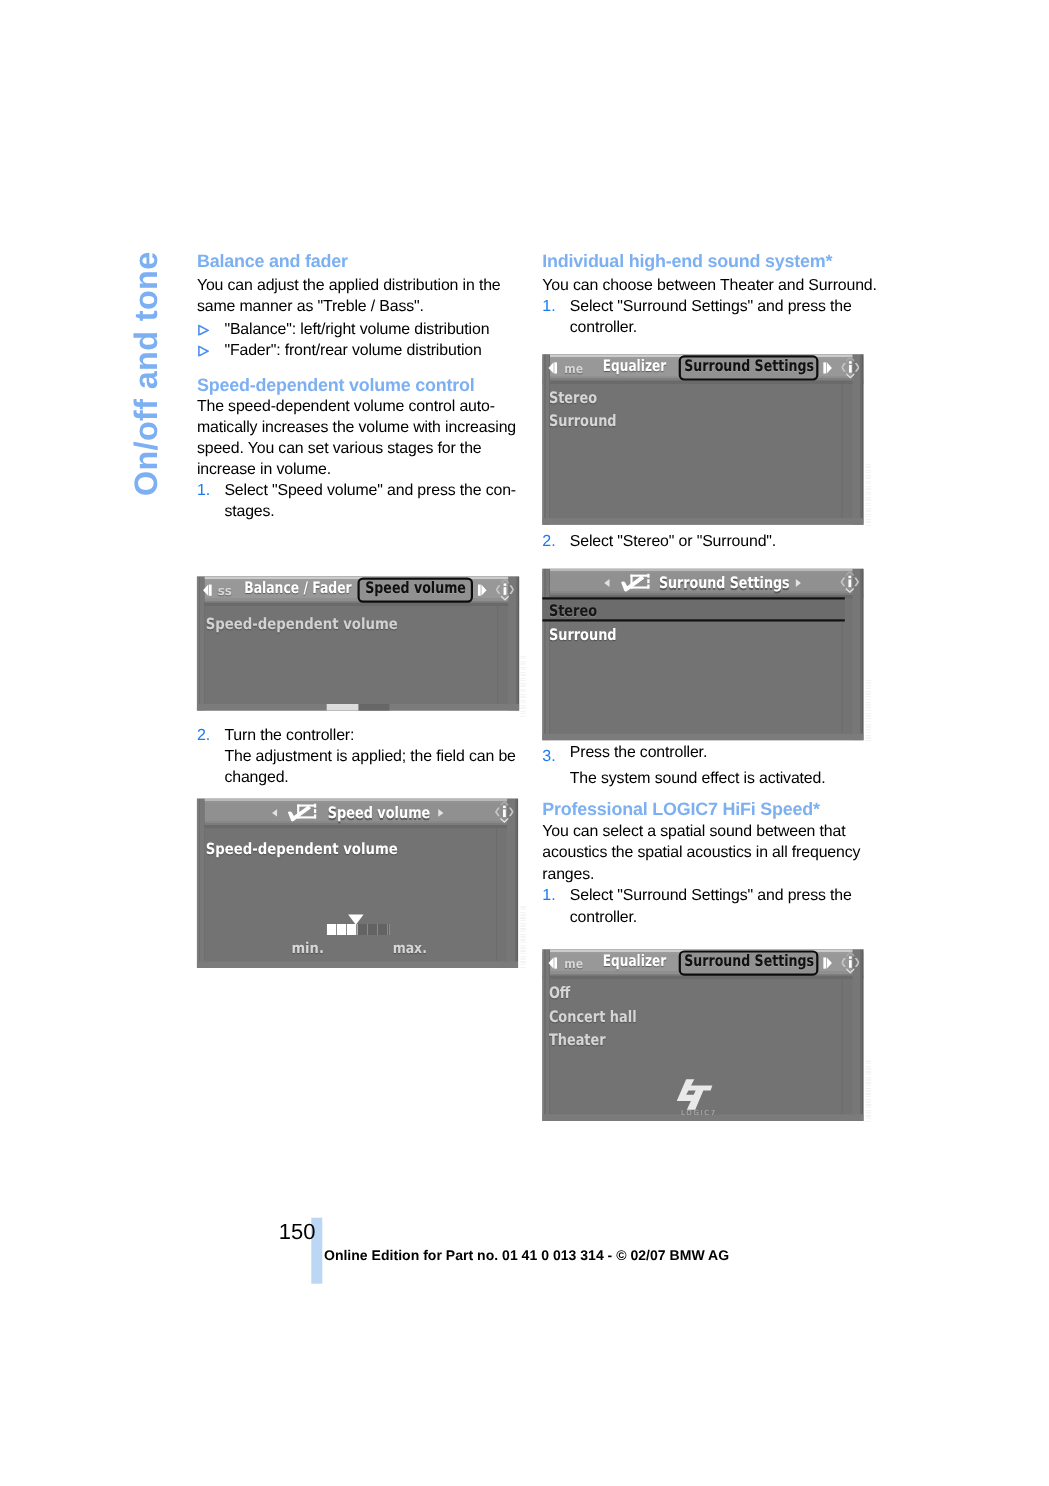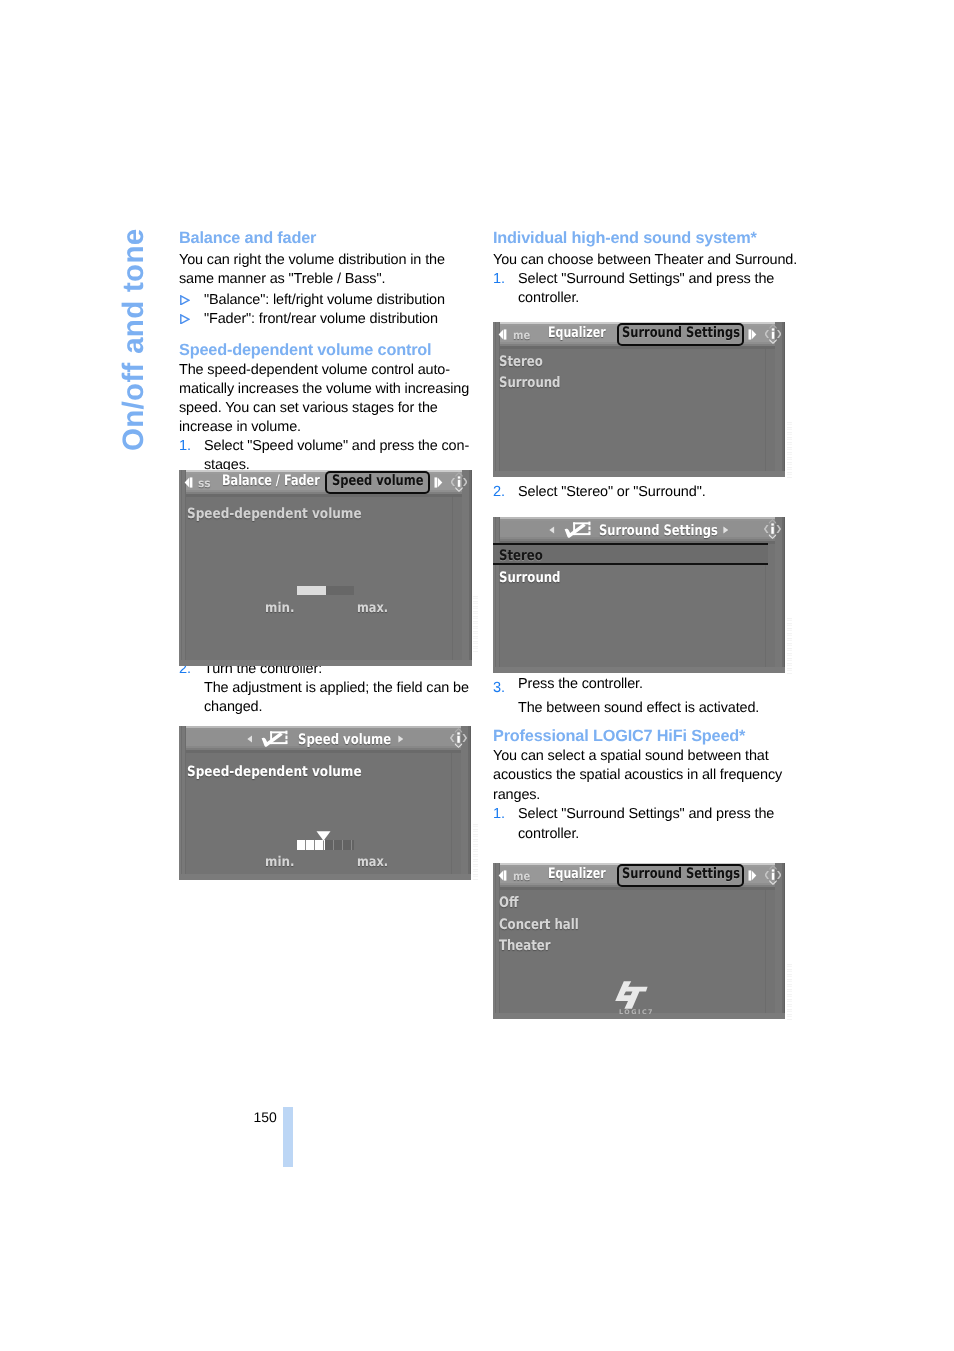--- a/index.html
+++ b/index.html
@@ -12,21 +12,21 @@
   .sidetab{position:absolute;left:116.5px;top:450.5px;
      color:#7cb0f2;font-weight:bold;font-size:29.5px;letter-spacing:0.3px;
      transform:rotate(-90deg);transform-origin:left top;white-space:nowrap;}
 
   
   .ln{position:absolute;white-space:pre;font-size:14.45px;color:#000;letter-spacing:-0.13px;}
   .hd{position:absolute;white-space:pre;color:#7cb0f2;font-weight:bold;font-size:16.3px;letter-spacing:-0.18px;}
   .num{position:absolute;white-space:pre;color:#1a7bf0;font-size:14.6px;}
 
   
-  .pgnum{position:absolute;left:253.5px;top:1108.5px;font-size:14px;color:#000;}
+  .pgnum{position:absolute;left:253.5px;top:1108.5px;font-size:20px;color:#000;}
   .fbar{position:absolute;left:282.5px;top:1107px;width:10px;height:60px;background:#bcd6f5;}
   .fline{position:absolute;left:294.5px;top:1132.5px;font-size:12.75px;font-weight:bold;color:#000;letter-spacing:0.015px;white-space:pre;}
 
   
   .shot{position:absolute;overflow:hidden;background:#737373;
         font-family:"DejaVu Sans",sans-serif;}
   .shot *{box-sizing:border-box;}
   .bar{position:absolute;left:0;top:0;right:0;height:24px;
        background:linear-gradient(180deg,#cccccc 0 2.4px,#9b9b9b 2.4px 4px,#989898 4px 20px,#8f8f8f 20px 22px,#7f7f7f 22px 24px);}
   .bar2{position:absolute;left:0;top:0;right:0;height:24px;
@@ -48,21 +48,21 @@
        background:linear-gradient(90deg,#777777 0 7px,#6b6b6b 7px 9px,#5e5e5e 9px 10px);}
 </style>
 </head>
 <body>
 
 <div class="page">
 
   <div class="sidetab">On/off and tone</div>
 
   <div class="hd" style="left:179px;top:229px">Balance and fader</div>
-  <div class="ln" style="left:179px;top:252px">You can right the volume distribution in the</div>
+  <div class="ln" style="left:179px;top:252px">You can adjust the applied distribution in the</div>
   <div class="ln" style="left:179px;top:271px">same manner as "Treble / Bass".</div>
   <svg style="position:absolute;left:180px;top:294.5px;width:10px;height:10.5px" viewBox="0 0 10 10.5">
     <path d="M0.8 0.9 L9.1 5.25 L0.8 9.6 Z" fill="none" stroke="#4c90ee" stroke-width="1.45" stroke-linejoin="miter"></path>
   </svg>
   <div class="ln" style="left:204px;top:292px">"Balance": left/right volume distribution</div>
   <svg style="position:absolute;left:180px;top:313.7px;width:10px;height:10.5px" viewBox="0 0 10 10.5">
     <path d="M0.8 0.9 L9.1 5.25 L0.8 9.6 Z" fill="none" stroke="#4c90ee" stroke-width="1.45" stroke-linejoin="miter"></path>
   </svg>
   <div class="ln" style="left:204px;top:311px">"Fader": front/rear volume distribution</div>
 
@@ -84,31 +84,31 @@
   <div class="ln" style="left:493px;top:252px">You can choose between Theater and Surround.</div>
   <div class="num" style="left:493px;top:271px">1.</div>
   <div class="ln" style="left:518px;top:271px">Select "Surround Settings" and press the</div>
   <div class="ln" style="left:518px;top:290px">controller.</div>
 
   <div class="num" style="left:493px;top:484px">2.</div>
   <div class="ln" style="left:518px;top:484px">Select "Stereo" or "Surround".</div>
 
   <div class="num" style="left:493px;top:680px">3.</div>
   <div class="ln" style="left:518px;top:676px">Press the controller.</div>
-  <div class="ln" style="left:518px;top:699.5px">The between sound effect is activated.</div>
+  <div class="ln" style="left:518px;top:699.5px">The system sound effect is activated.</div>
 
   <div class="hd" style="left:493px;top:727px">Professional LOGIC7 HiFi Speed*</div>
   <div class="ln" style="left:493px;top:747.5px">You can select a spatial sound between that</div>
   <div class="ln" style="left:493px;top:767px">acoustics the spatial acoustics in all frequency</div>
   <div class="ln" style="left:493px;top:786.5px">ranges.</div>
   <div class="num" style="left:493px;top:806px">1.</div>
   <div class="ln" style="left:518px;top:806px">Select "Surround Settings" and press the</div>
   <div class="ln" style="left:518px;top:825.5px">controller.</div>
 
-  <div class="shot" id="shot1" style="left:179px;top:470px;width:293px;height:196px">
+  <div class="shot" id="shot1" style="left:179px;top:524px;width:293px;height:122px">
     <div class="bar"></div>
     <div class="barsep"></div>
     <div class="lframe"></div>
     <div class="rframe"></div>
     <div class="scrolltrack" style="right:19px"></div>
     <div class="botstrip"></div>
 
     <svg style="position:absolute;left:5px;top:6.5px;width:9px;height:11px" viewBox="0 0 9 11">
       <path d="M5.3 0.4 L5.3 10.6 L0.6 5.5 Z" fill="#fff"></path>
       <rect x="5.9" y="0.4" width="2.5" height="10.2" fill="#fff"></rect>
@@ -277,25 +277,26 @@
       <rect x="6.8" y="5.4" width="2.5" height="2.2" fill="#fff"></rect>
       <rect x="6.8" y="8.8" width="2.5" height="7.0" fill="#fff"></rect>
     </svg>
     <div class="gtxt" style="left:6px;top:32px;font-size:14.4px;transform:scaleX(0.815)">Off</div>
     <div class="gtxt" style="left:6px;top:53.5px;font-size:14.4px;transform:scaleX(0.815)">Concert hall</div>
     <div class="gtxt" style="left:6px;top:75px;font-size:14.4px;transform:scaleX(0.815)">Theater</div>
     <svg style="position:absolute;left:122px;top:117px;width:34px;height:30px" viewBox="0 0 34 30">
       <path d="M8.8 1.2 L16.2 1.2 L8.8 15.2 L18.8 15.2 L15.9 21.0 L0.2 21.0 Z" fill="#e9e9e9"></path>
       <path d="M12.6 6.8 L32.6 6.8 L31.0 11.4 L24.4 11.4 L17.0 28.8 L9.4 28.8 L17.4 11.4 L10.2 11.4 Z" fill="#e9e9e9"></path>
     </svg>
-    <div class="gtxt" style="left:126px;top:145px;font-size:6.4px;letter-spacing:1.5px;color:#b4b4b4;font-weight:bold;text-shadow:none;-webkit-font-smoothing:none">LOGIC7</div>
+    <div class="gtxt" style="left:126px;top:145px;font-size:6.4px;letter-spacing:1.5px;color:#b4b4b4;font-weight:normal;text-shadow:none;-webkit-font-smoothing:none">LOGIC7</div>
   </div>
 
   <div class="figcode" style="left:473px;top:596px;height:56px"></div>
   <div class="figcode" style="left:473px;top:824px;height:56px"></div>
   <div class="figcode" style="left:787px;top:422px;height:56px"></div>
   <div class="figcode" style="left:787px;top:618px;height:56px"></div>
   <div class="figcode" style="left:787px;top:964px;height:56px"></div>
 
   <div class="fbar"></div>
   <div class="pgnum">150</div>
+  <div class="fline">Online Edition for Part no. 01 41 0 013 314 - © 02/07 BMW AG</div>
 
 </div>
 
 </body></html>

